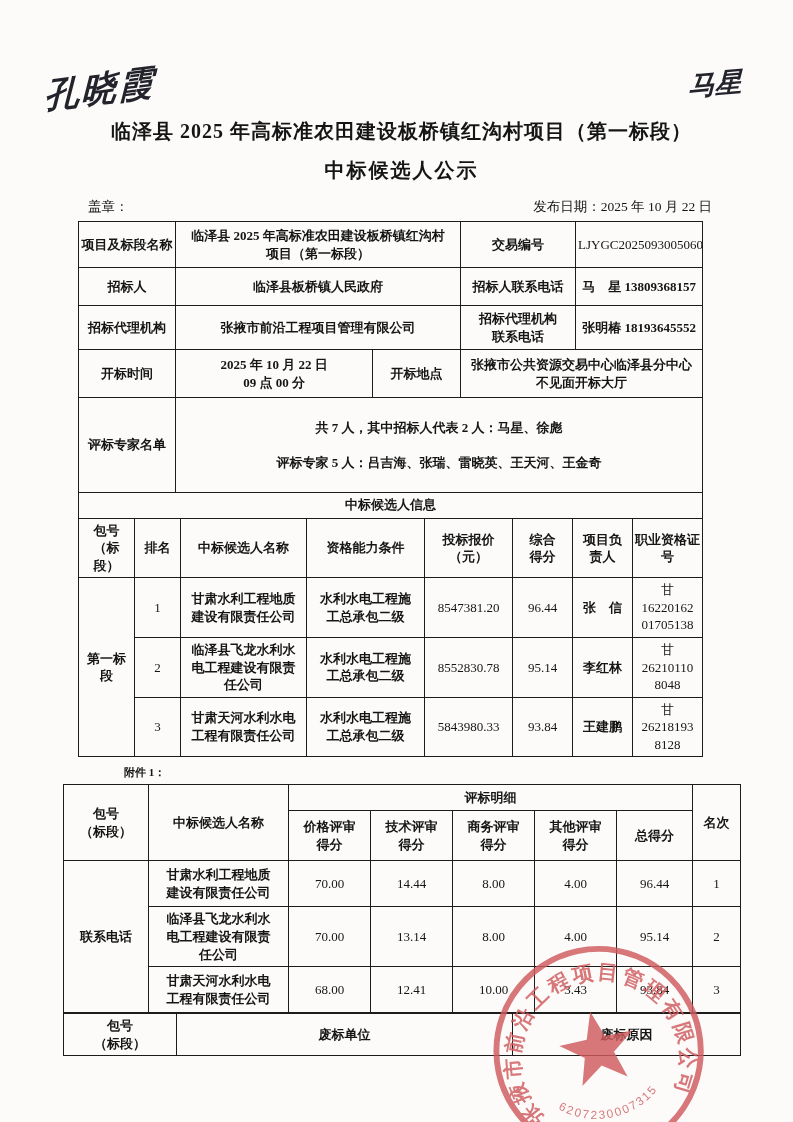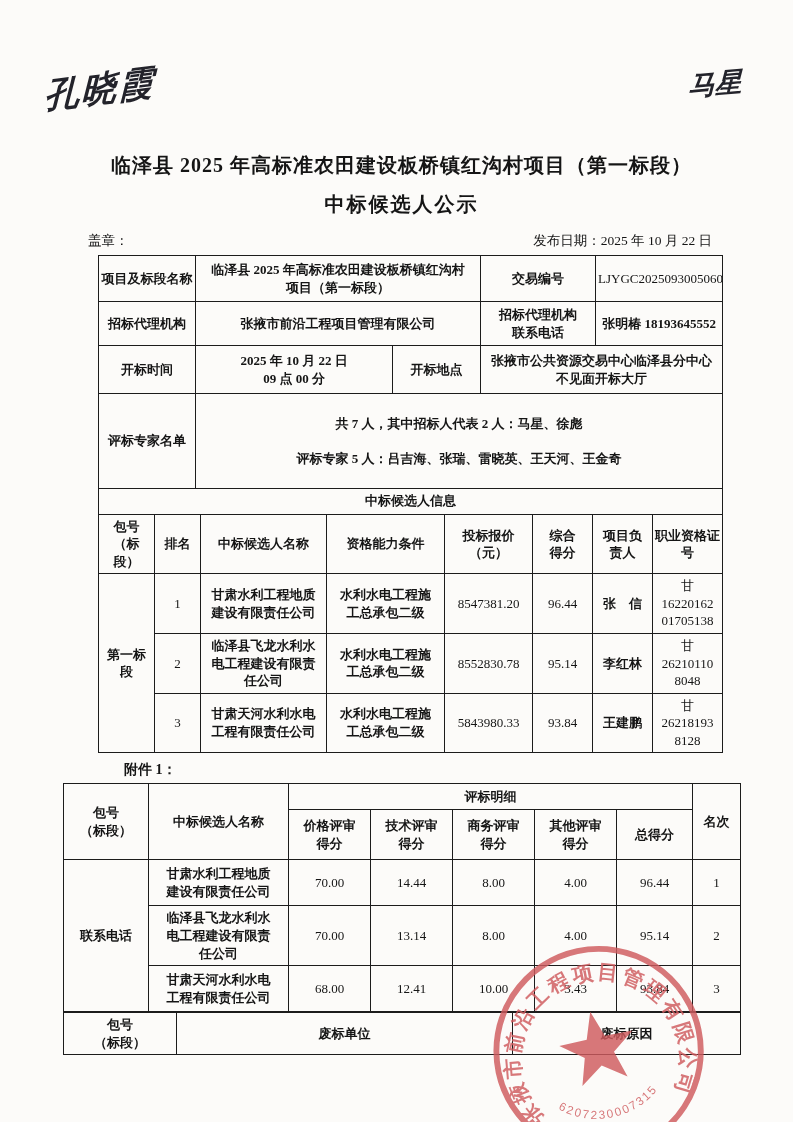--- a/index.html
+++ b/index.html
@@ -20,21 +20,21 @@
     position: absolute;
     font-family: cursive;
     font-style: italic;
     font-weight: bold;
     color: #23232b;
   }
   .sig-left  { left: 44px;  top: 66px; font-size: 35px; transform: rotate(-7deg) skewX(-8deg); letter-spacing: 2px; }
   .sig-right { left: 688px; top: 66px; font-size: 27px; transform: rotate(-5deg) skewX(-6deg); }
 
   
-  .titles { padding-top: 118px; text-align: center; margin-top: 34px; }
+  .titles { padding-top: 118px; text-align: center; }
   .title-1 { font-size: 20px; font-weight: bold; letter-spacing: 1px; }
   .title-2 { font-size: 20px; font-weight: bold; margin-top: 12px; letter-spacing: 2px; }
 
   
   .meta-row {
     width: 624px; margin: 14px 0 5px 25px;
     display: flex; justify-content: space-between;
     font-size: 13.5px; font-weight: normal;
   }
 
@@ -44,24 +44,24 @@
     text-align: center; vertical-align: middle;
     font-size: 13px; line-height: 1.35;
     padding: 3px 2px;
     white-space: pre-line;
     overflow: hidden;
   }
   th { font-weight: bold; }
   .b { font-weight: bold; }
   .n { font-weight: normal; }
 
-  .tbl-main, .tbl-cand { width: 624px; margin-left: 35px; }
+  .tbl-main, .tbl-cand { width: 624px; margin-left: 15px; }
   .tbl-cand { margin-top: -1px; }
   .tbl-att { width: 677px; }
-  .att-label { font-size: 14px; font-weight: bold; margin: 8px 0 4px 40px; padding-left: 21px; }
+  .att-label { font-size: 11px; font-weight: bold; margin: 8px 0 4px 40px; padding-left: 21px; }
   .sect-title td { font-weight: bold; height: 26px; }
 
   
   .stamp {
     position: absolute; left: 486px; top: 940px;
     width: 226px; height: 226px;
     transform: rotate(-12deg);
     opacity: 0.82;
     pointer-events: none;
   }
@@ -94,20 +94,26 @@
           <col style="width:115px">
           <col style="width:127px">
         </colgroup>
       <tbody>
           <tr style="height:46px">
         <td class="b">项目及标段名称</td>
         <td class="b" colspan="2">临泽县 2025 年高标准农田建设板桥镇红沟村
 项目（第一标段）</td>
         <td class="b">交易编号</td>
         <td class="n">LJYGC2025093005060</td>
+      </tr>
+      <tr style="height:38px">
+        <td class="b">招标人</td>
+        <td class="b" colspan="2">临泽县板桥镇人民政府</td>
+        <td class="b">招标人联系电话</td>
+        <td class="b">马　星 13809368157</td>
       </tr>
       <tr style="height:44px">
         <td class="b">招标代理机构</td>
         <td class="b" colspan="2">张掖市前沿工程项目管理有限公司</td>
         <td class="b">招标代理机构
 联系电话</td>
         <td class="b">张明椿 18193645552</td>
       </tr>
       <tr style="height:48px">
         <td class="b">开标时间</td>

